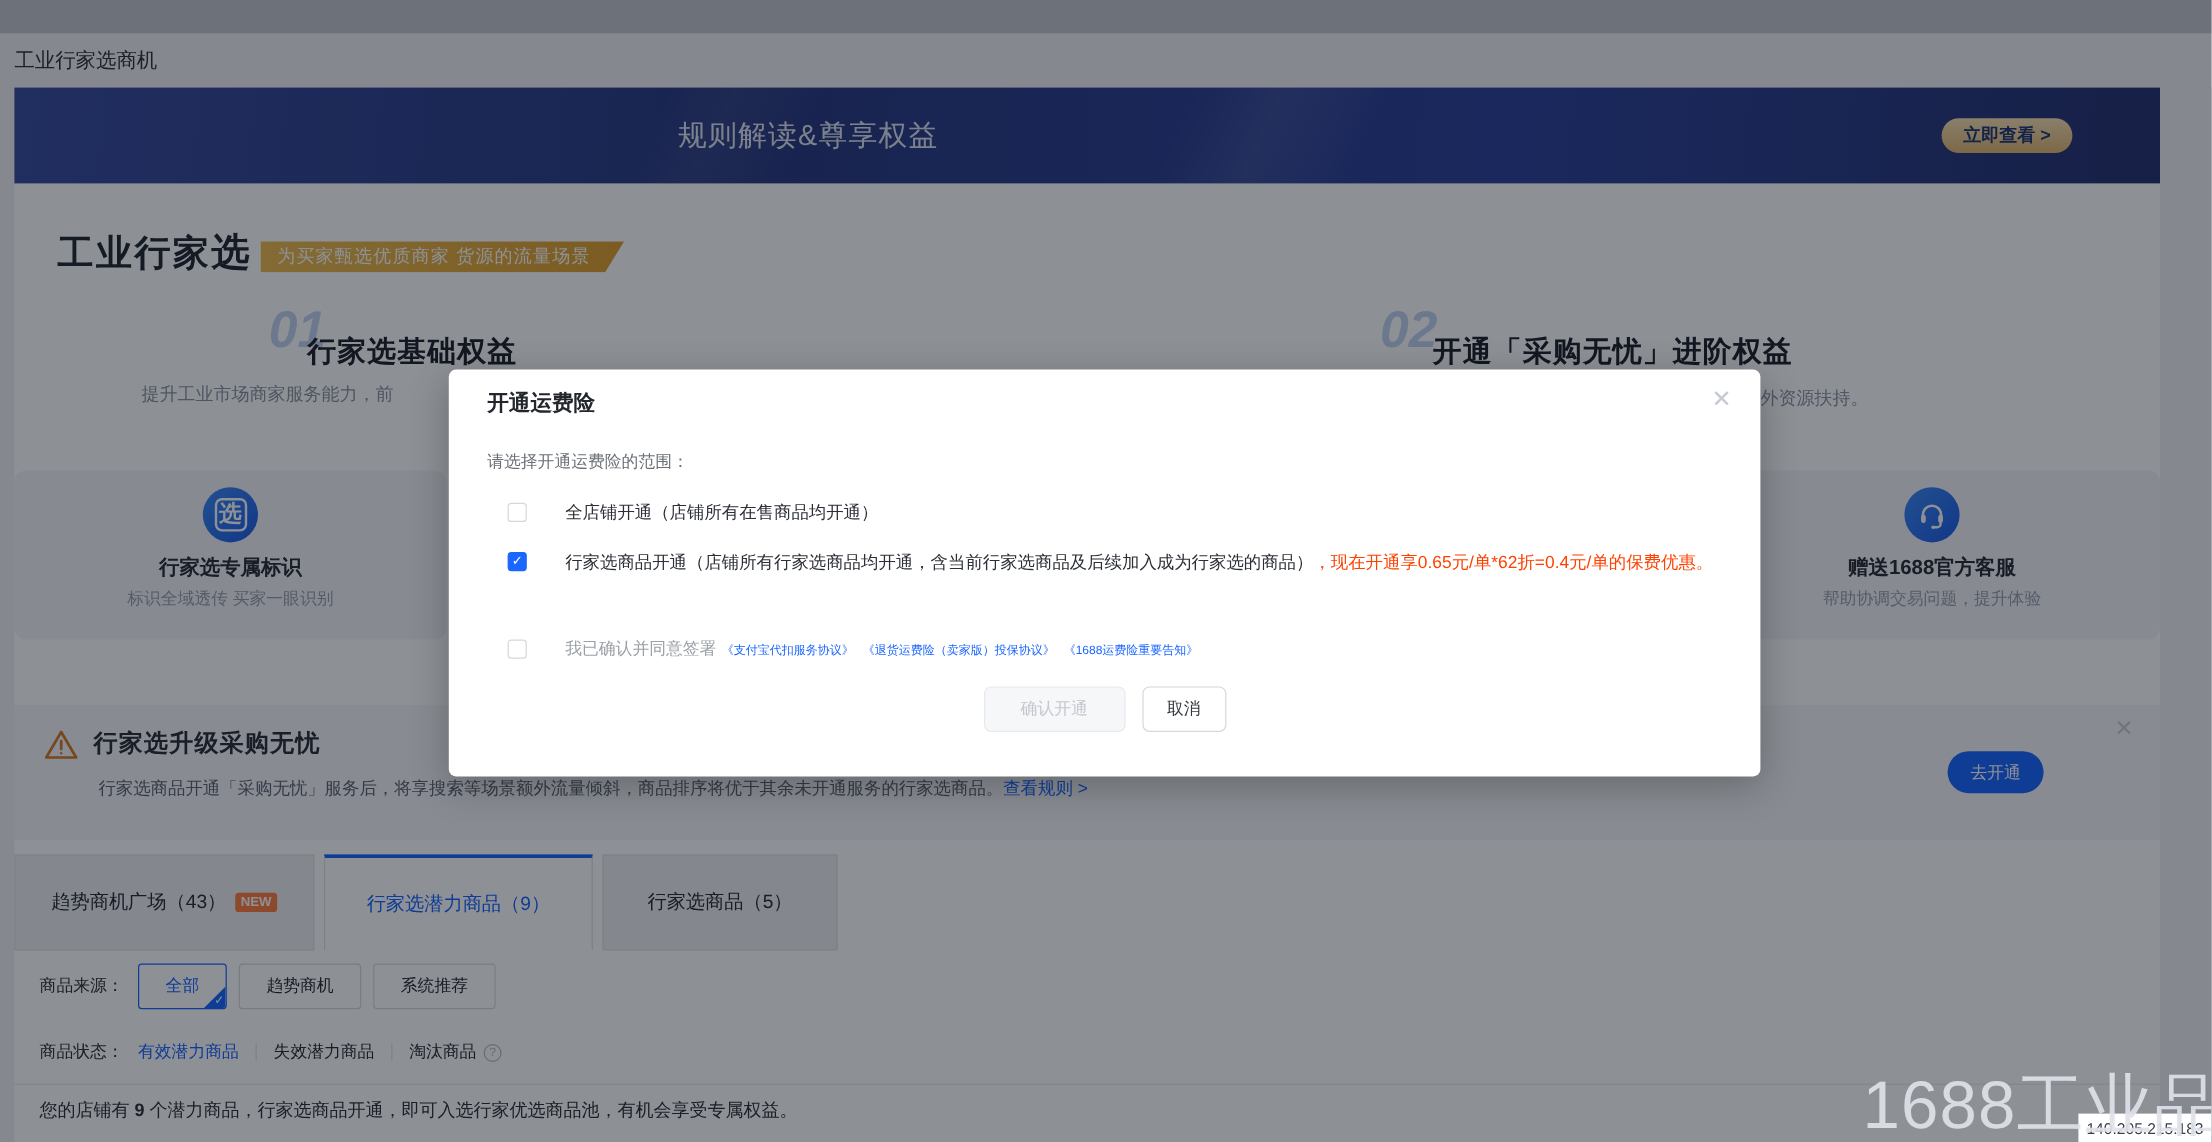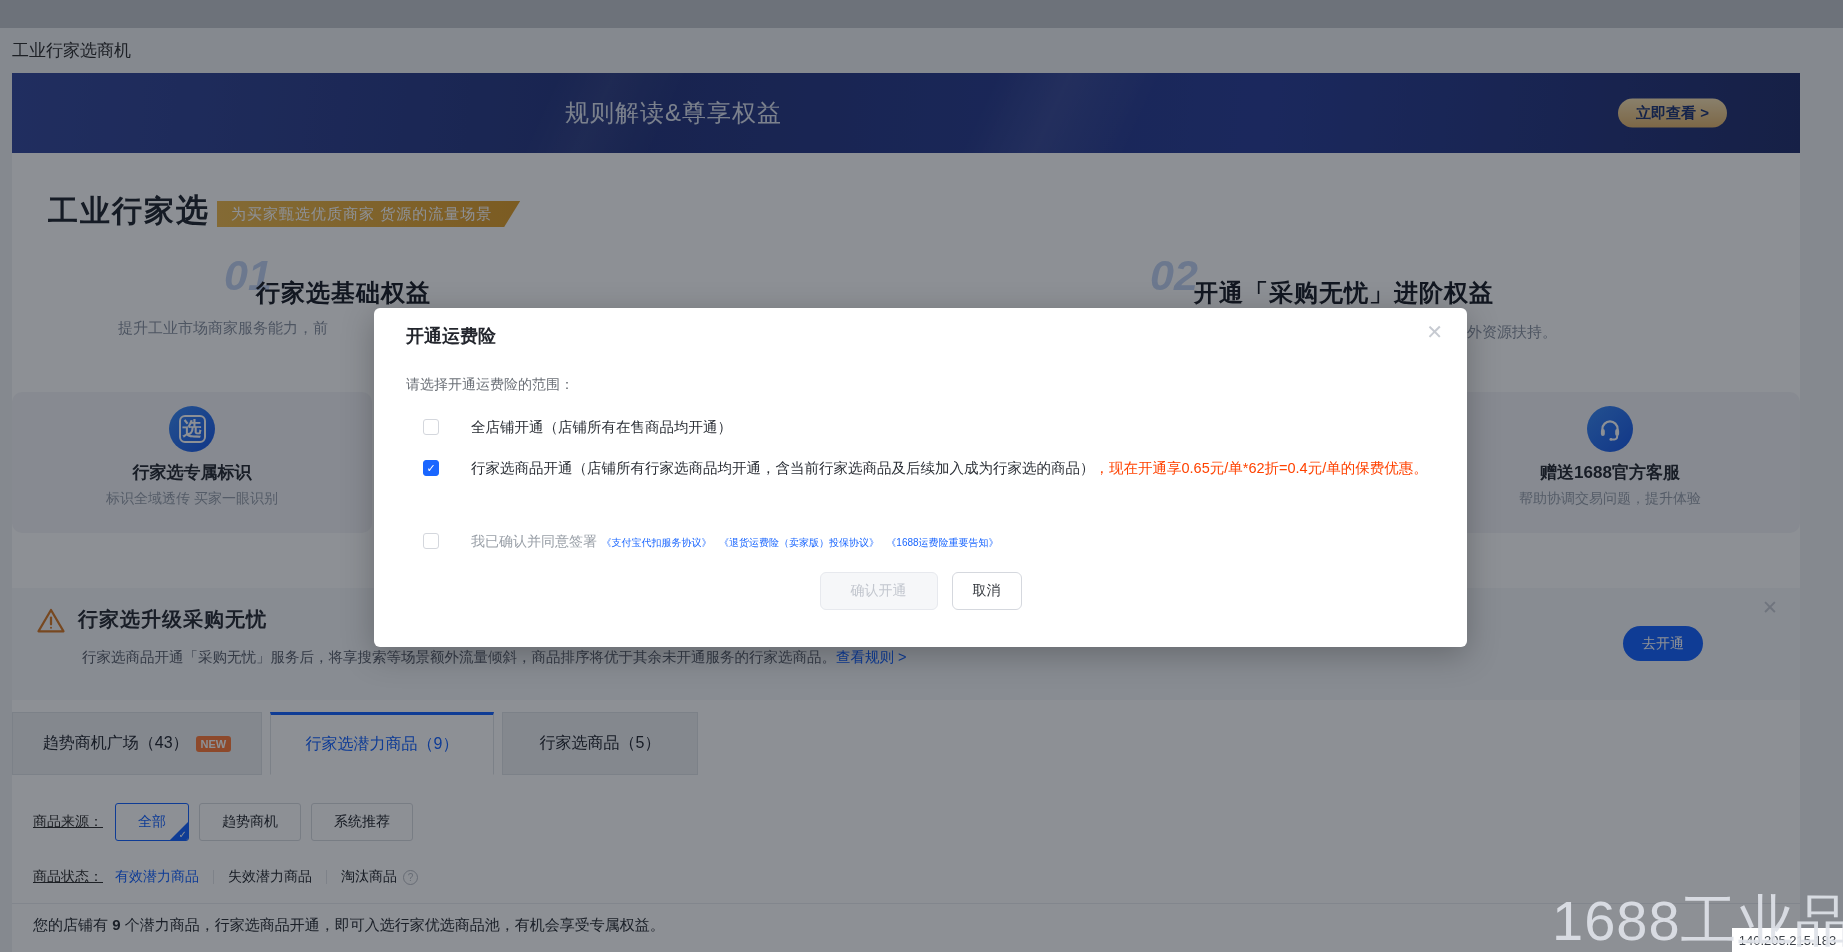--- a/index.html
+++ b/index.html
@@ -88,31 +88,31 @@
   .notice-cta {
     left:1611px; top:38px; width:80px; height:35px; border:none; border-radius:18px;
     background:#1a66ff; color:#fff; font-size:14px; cursor:pointer;
   }
   .notice-close { left:1750px; top:8px; font-size:19px; color:#c9cdd4; cursor:pointer; }
 
   
   .bottom { left:12px; top:700px; width:1788px; height:252px; background:#fff; }
   .tabs { left:0; top:12px; display:flex; gap:8px; }
   .tab {
-    height:63px; display:flex; align-items:center; justify-content:center; gap:7px;
+    height:80px; display:flex; align-items:center; justify-content:center; gap:7px;
     background:#eff0f3; border:1px solid #e1e3e8; font-size:16px; color:#2a2e36; cursor:pointer;
   }
   .tab-1 { width:250px; } .tab-2 { width:224px; } .tab-3 { width:196px; }
   .tab.active { background:#fff; color:#1a66ff; border-top:3px solid #1a66ff; border-bottom-color:#fff; }
   .new-badge { background:#ff7f3f; color:#fff; font-size:11px; font-weight:700; padding:2px 5px; border-radius:3px; }
 
   .filter-row { display:flex; align-items:center; }
   .source-row { left:21px; top:103px; }
   .status-row { left:21px; top:168px; }
-  .filter-label { font-size:14px; color:#333; margin-right:12px;text-decoration:underline; }
+  .filter-label { font-size:14px; color:#333; margin-right:12px; }
   .src-btn {
     position:relative; margin-right:10px; padding:9px 22px; font-size:14px; color:#2c2f35;
     background:#fff; border:1px solid #d9dce1; border-radius:3px; cursor:pointer; overflow:hidden;
   }
   .src-btn.selected { border-color:#1a66ff; color:#1a66ff; }
   .corner-check {
     position:absolute; right:0; bottom:0; width:0; height:0;
     border-left:18px solid transparent; border-bottom:18px solid #1a66ff;
   }
   .corner-check-mark { position:absolute; right:1px; bottom:-18px; font-size:10px; color:#fff; }

